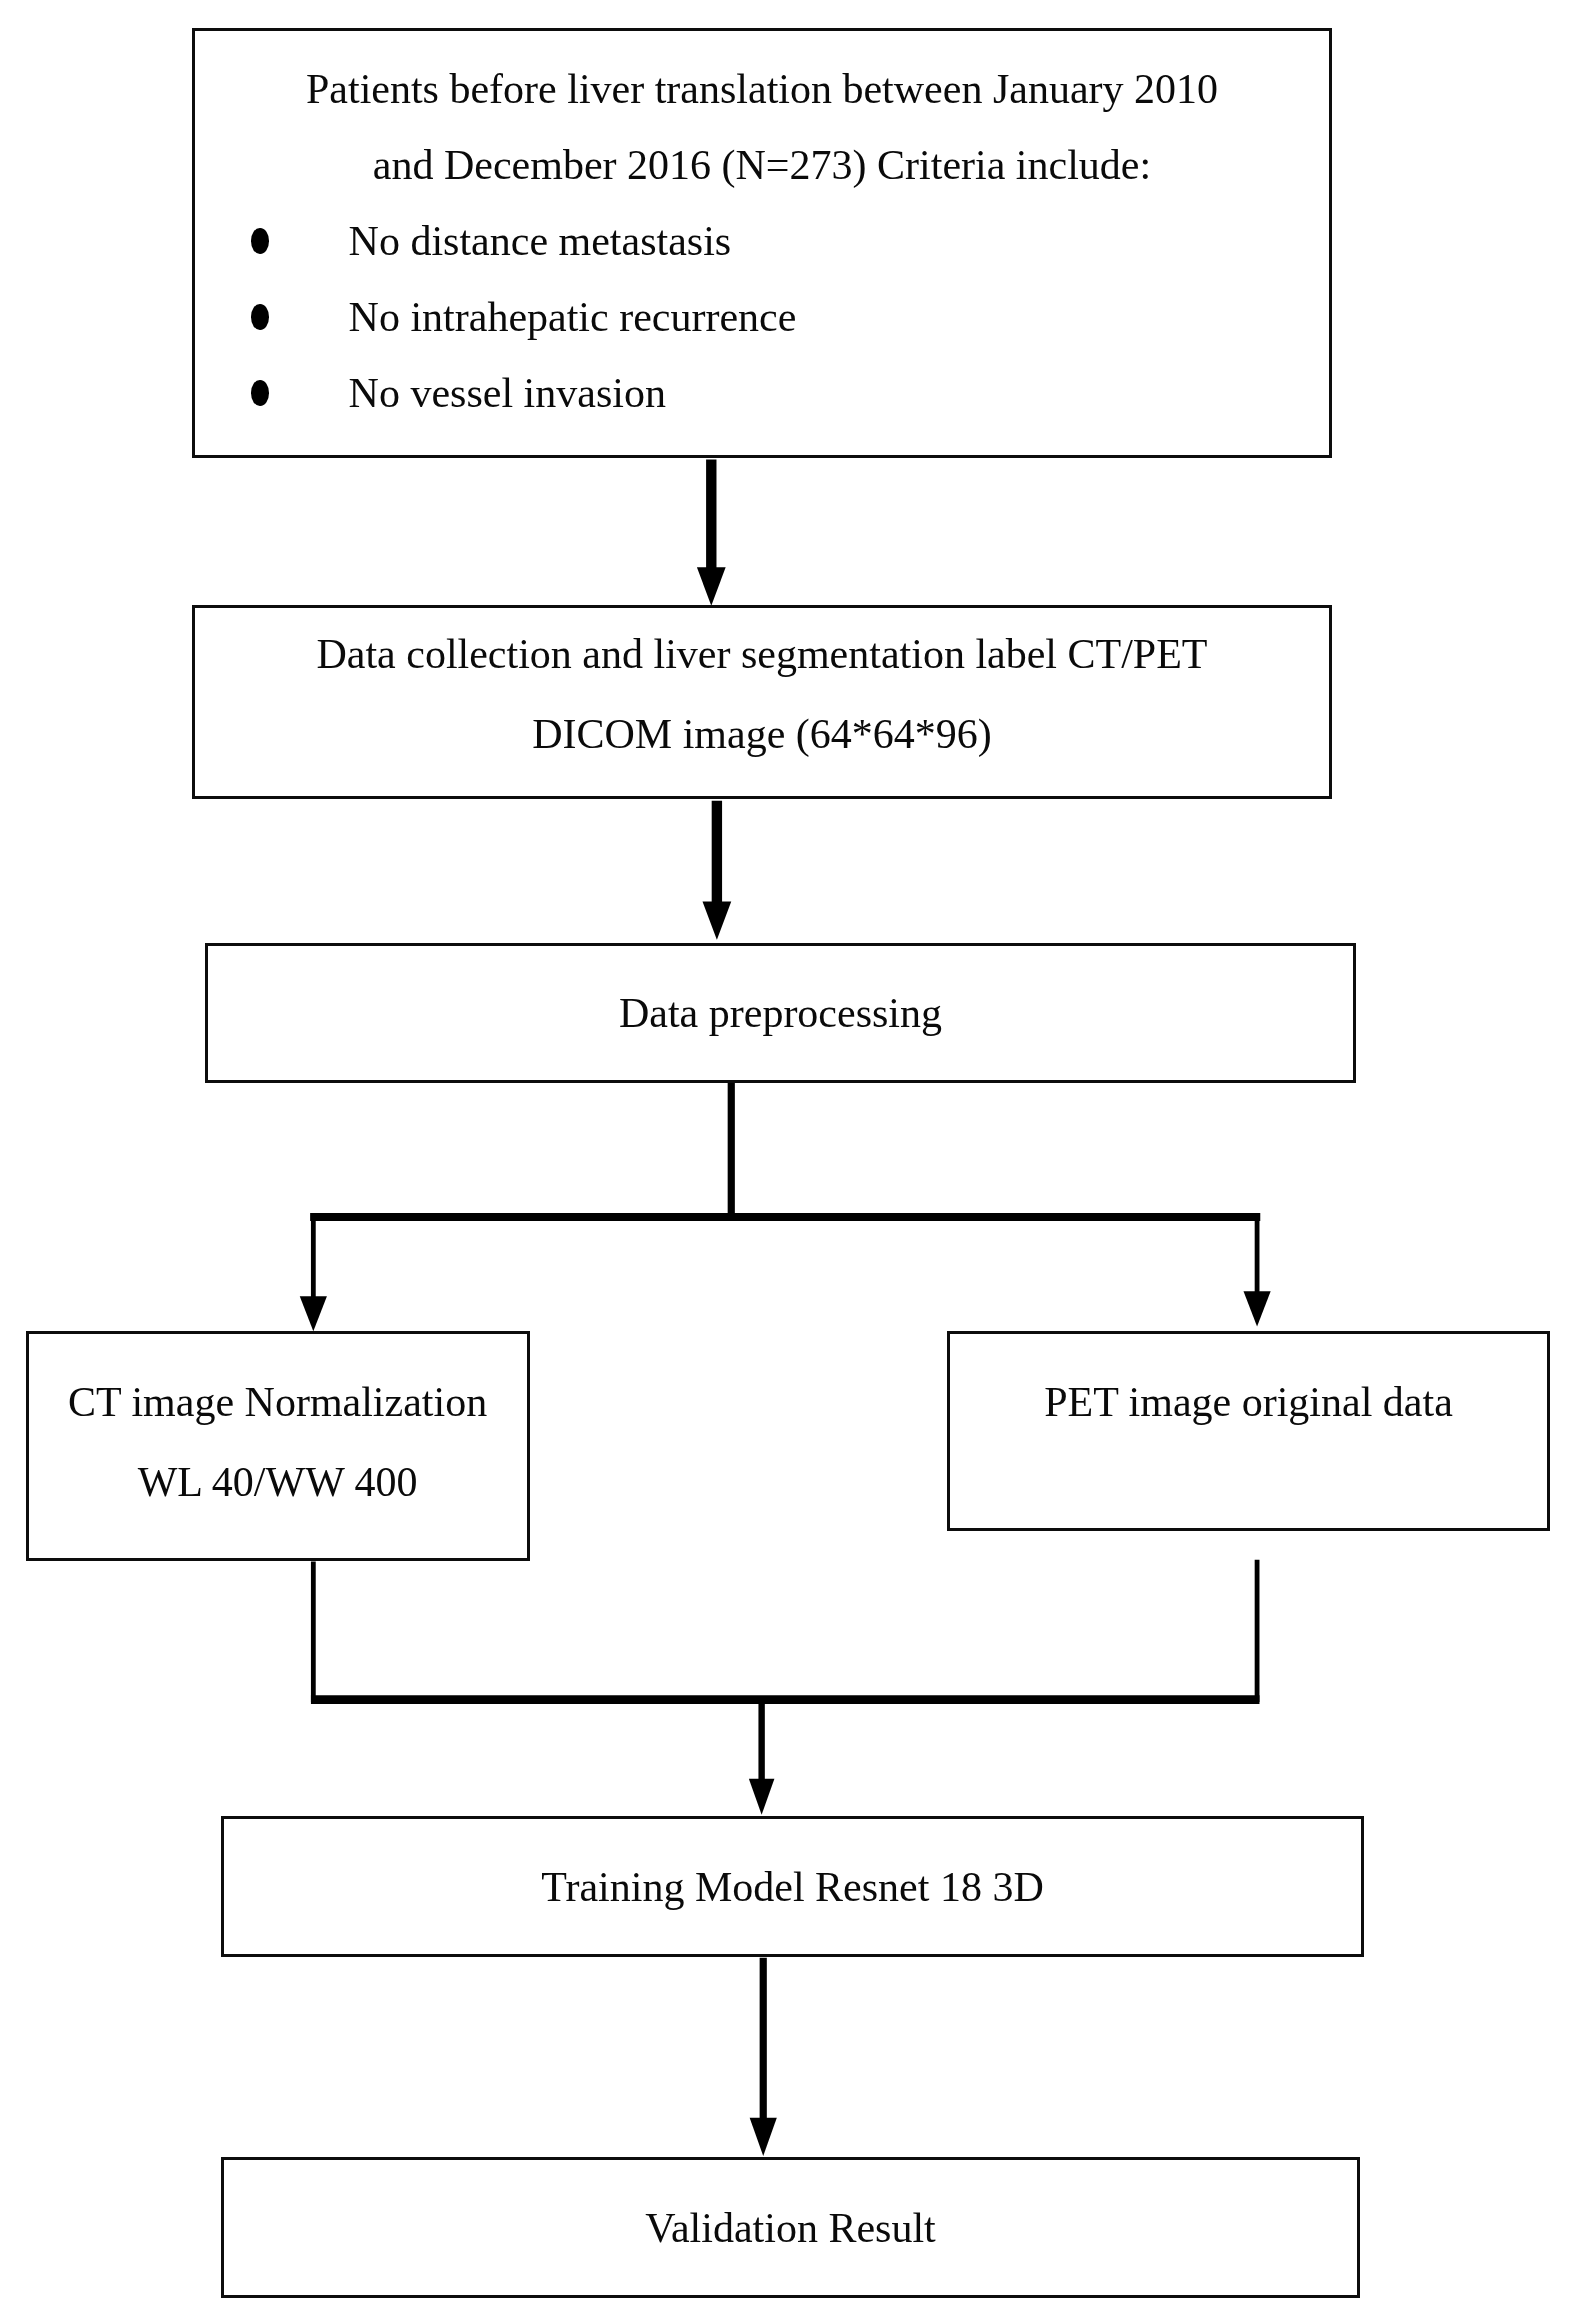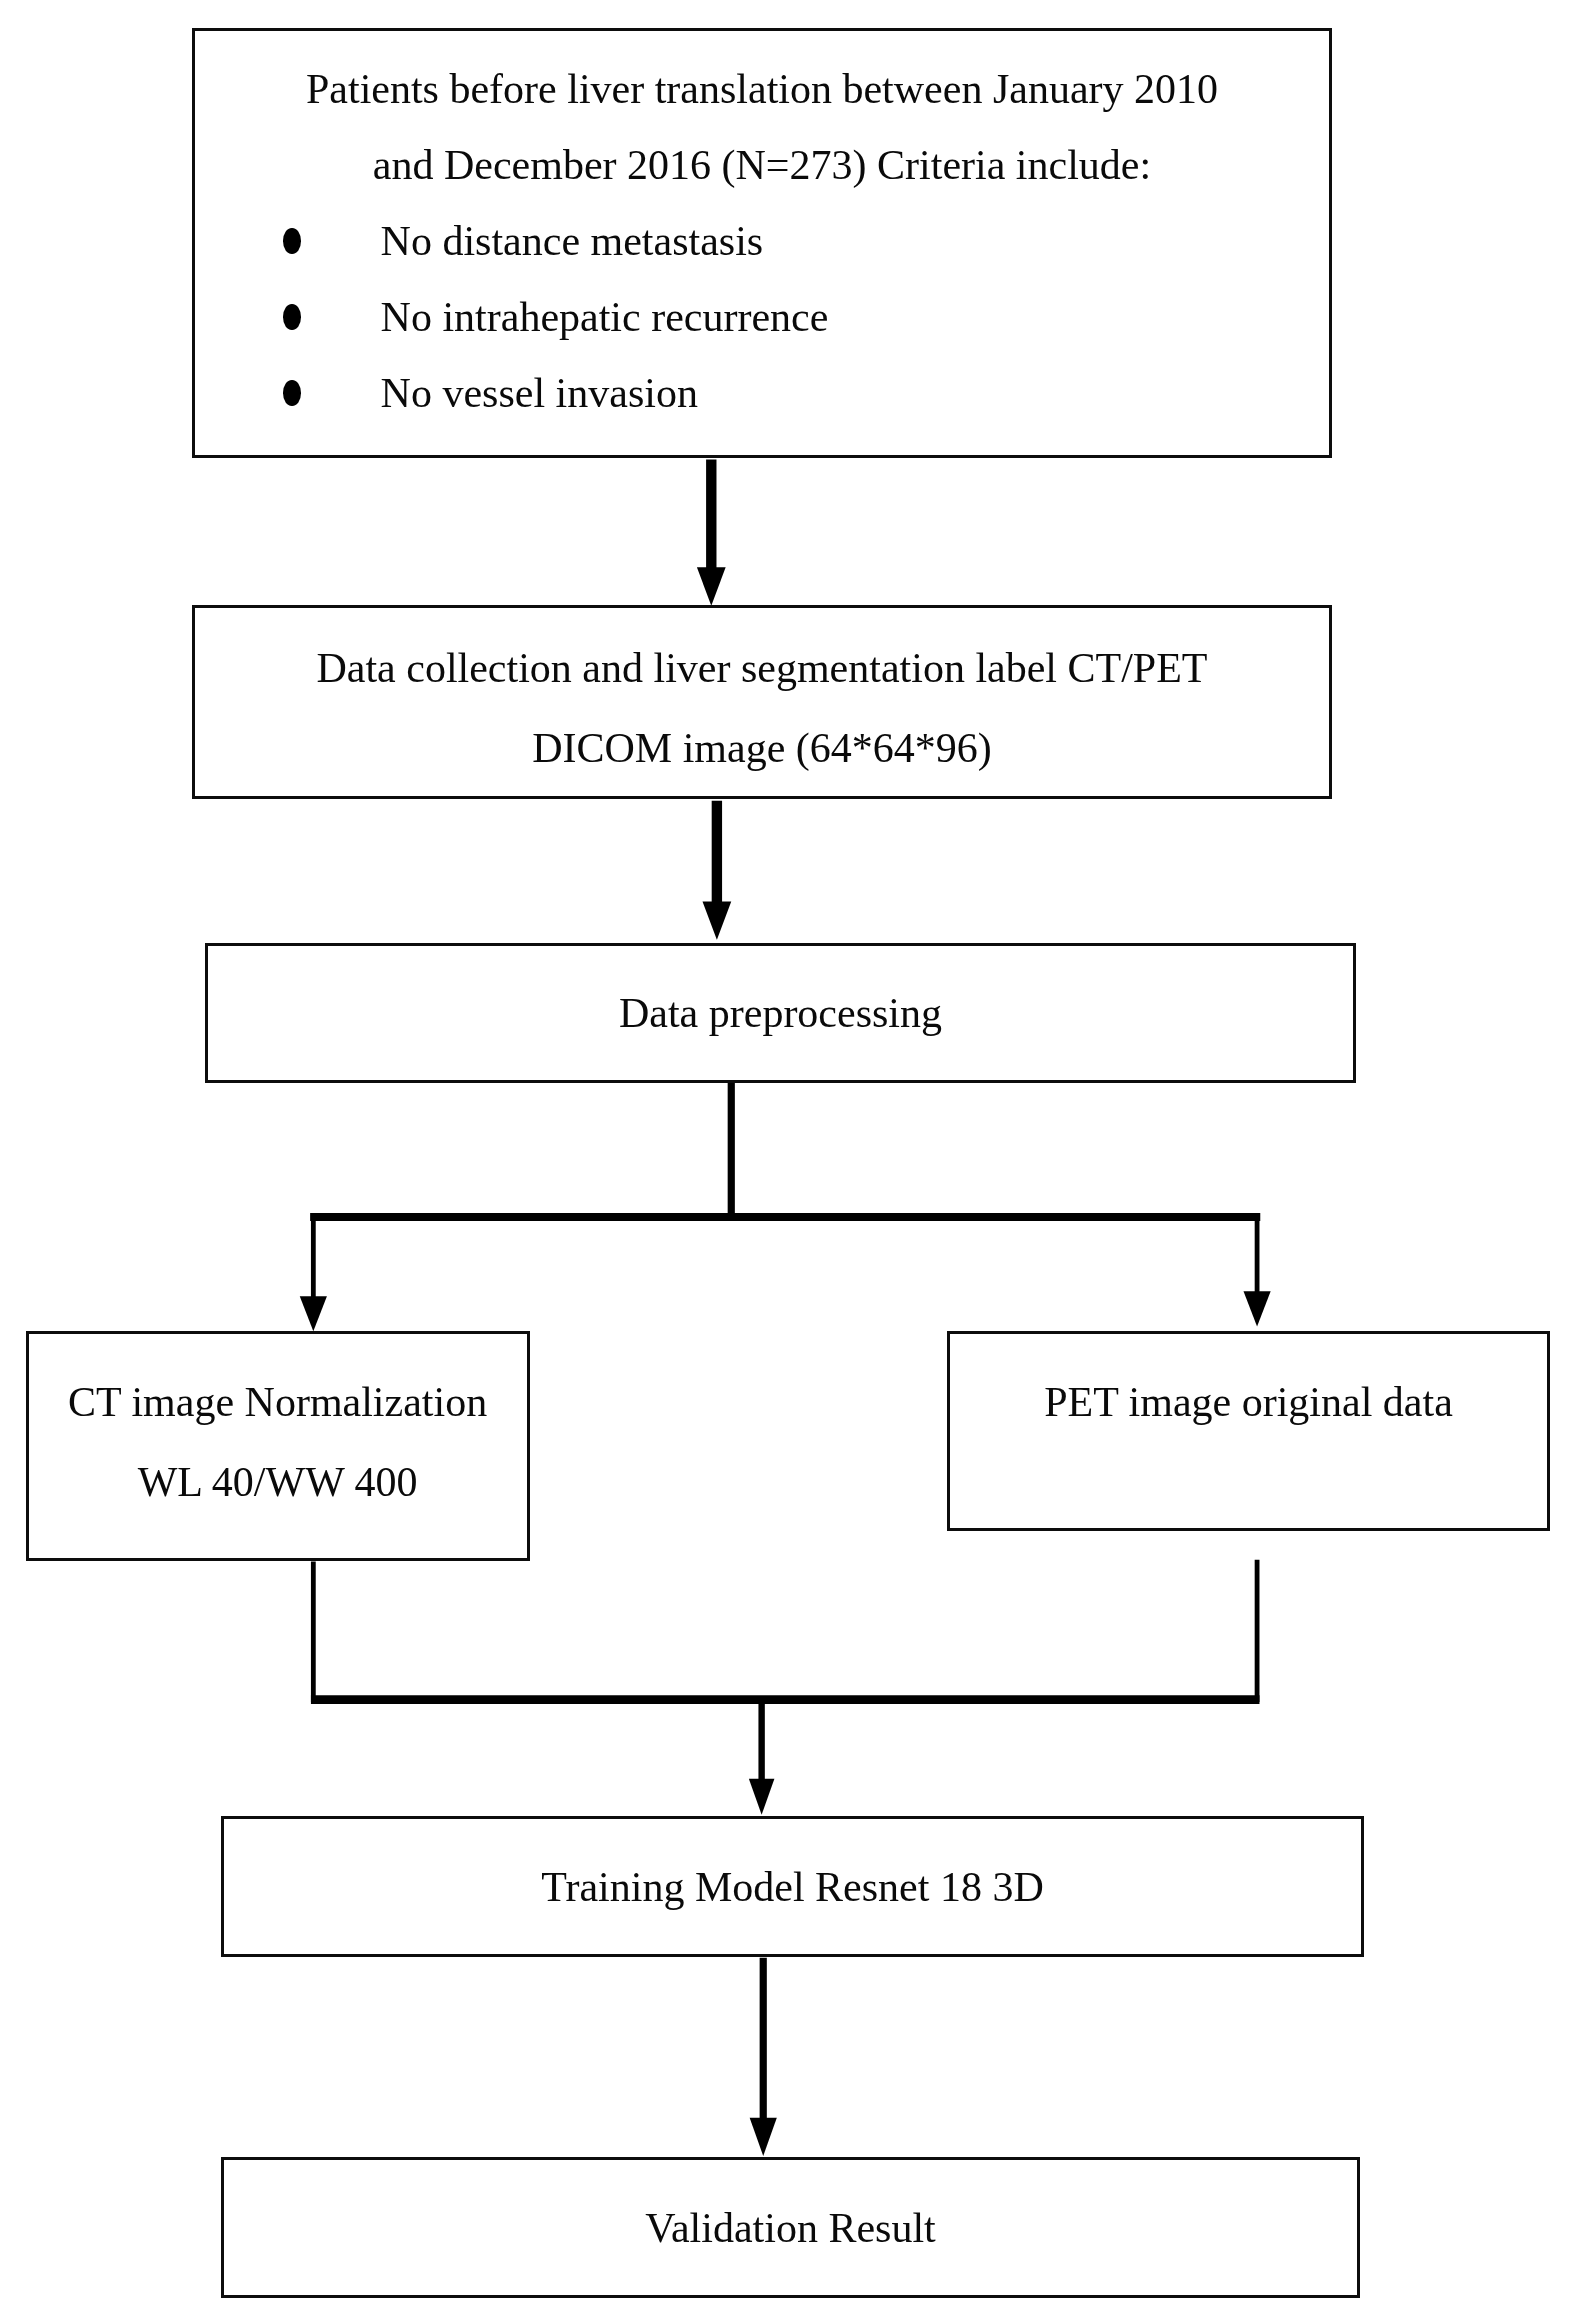--- a/index.html
+++ b/index.html
@@ -39,40 +39,40 @@
     justify-content: center;
     text-align: left;
     white-space: nowrap;
   }
   .line.tall { height: 80px; }
   .bullet-row {
     height: 76px;
     display: flex;
     align-items: center;
     justify-content: flex-start;
-    padding-left: 88px;
+    padding-left: 56px;
     gap: 80px;
     white-space: nowrap;
   }
   .bullet-dot {
     width: 17.6px;
     height: 25.6px;
     background: #000000;
     border-radius: 50%;
     flex: 0 0 auto;
   }
   .node.center-v {
     display: flex;
     align-items: center;
     justify-content: center;
     white-space: nowrap;
   }
   
   #node-patients     { left: 192px;  top: 28px;   width: 1140px; height: 430px; padding-top: 20px; }
-  #node-collection   { left: 192px;  top: 605px;  width: 1140px; height: 194px; padding-top: 20px; }
+  #node-collection   { left: 192px;  top: 605px;  width: 1140px; height: 194px; padding-top: 6px; }
   #node-preprocess   { left: 205px;  top: 943px; width: 1151px; height: 140px; }
   #node-ct           { left: 25.6px;   top: 1331px; width: 504px;  height: 230px; padding-top: 28px; }
   #node-pet          { left: 947px; top: 1331px; width: 603px;  height: 200px; padding-top: 28px; }
   #node-training     { left: 221px;  top: 1816px; width: 1143px; height: 141px; }
   #node-validation   { left: 221px;  top: 2157px; width: 1139px; height: 141px; }
 </style>
 </head>
 <body>
 
 <div class="canvas">

